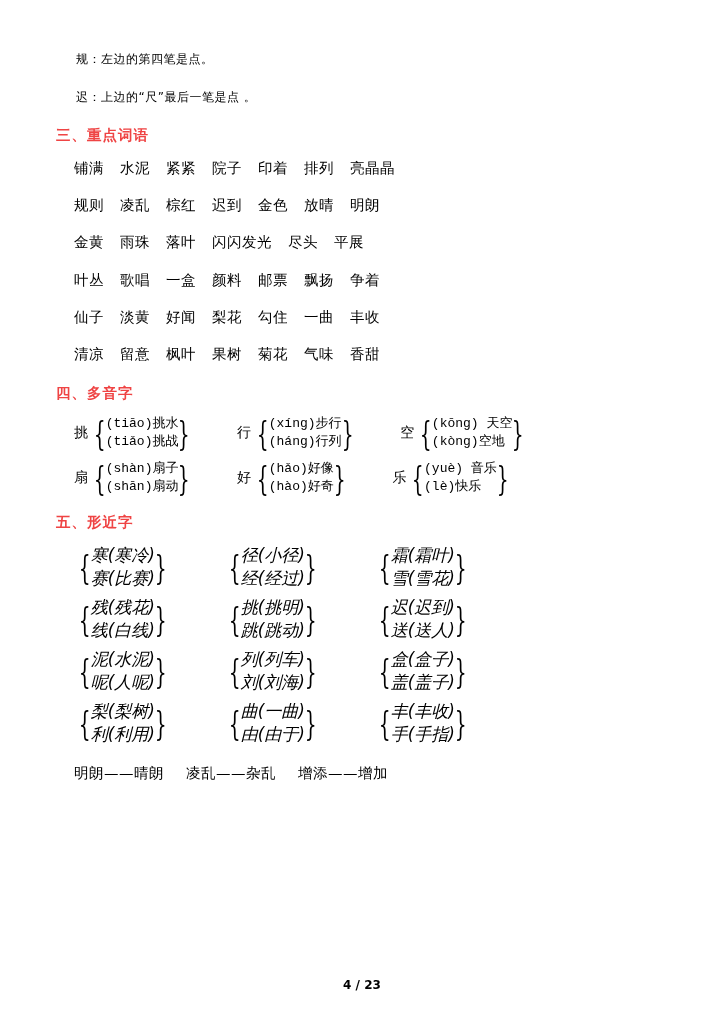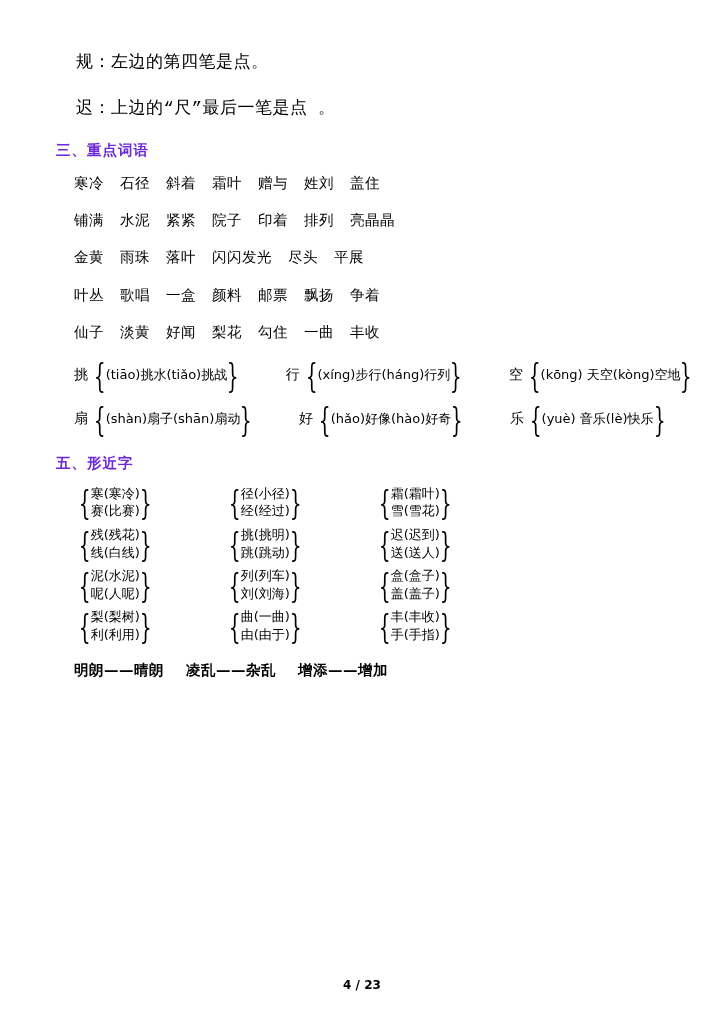--- a/index.html
+++ b/index.html
@@ -16,29 +16,28 @@
     overflow: hidden;
   }
   .page {
     width: 724px;
     height: 1024px;
     box-sizing: border-box;
     padding: 50px 56px 20px 56px;
     position: relative;
   }
   .intro-line {
-    font-size: 17px;
+    font-size: 12px;
     line-height: 1.5;
     margin: 0 0 20px 0;
     padding-left: 20px;
     letter-spacing: 0.5px;
-    font-family: Liberation Mono, monospace;
   }
   .section-head {
-    color: #6d28d9;
+    color: #ef4444;
     font-size: 14.5px;
     font-weight: bold;
     margin: 18px 0 12px 0;
     letter-spacing: 1px;
   }
   .word-row {
     font-size: 14.5px;
     line-height: 1.6;
     padding-left: 18px;
     margin-bottom: 14px;
@@ -73,23 +72,24 @@
     font-size: 34px;
     line-height: 1;
     transform: scaleX(0.55);
     display: inline-block;
     font-family: "DejaVu Serif", serif;
   }
   .brace-l { margin-right: -5px; }
   .brace-r { margin-left: -5px; }
   .poly-items {
     display: flex;
-    flex-direction: row;
+    flex-direction: column;
     line-height: 1.35;
     white-space: nowrap;
+    font-family: Liberation Mono, monospace;
   }
   .poly-items div { font-size: 13px; }
   
   .sim-wrap {
     padding-left: 18px;
     display: flex;
     flex-direction: column;
     margin-bottom: 6px;
   }
   .sim-row {
@@ -101,28 +101,27 @@
     align-items: center;
     width: 150px;
     font-size: 13px;
   }
   .sim-items {
     display: flex;
     flex-direction: column;
     line-height: 1.35;
     white-space: nowrap;
   }
-  .sim-items div { font-size: 13px; }
+  .sim-items div { font-size: 17px; font-style: italic; }
   
   .syn-row {
     font-size: 14.5px;
     padding-left: 18px;
     letter-spacing: 0.5px;
     margin-top: 12px;
-    font-weight: bold;
   }
   .syn-row span.s { margin-right: 22px; }
   .footer {
     position: absolute;
     bottom: 32px;
     left: 0;
     width: 724px;
     text-align: center;
     font-size: 12px;
     font-weight: bold;
@@ -133,27 +132,29 @@
 
 <div class="page">
 
   <div>
     <p class="intro-line">规：左边的第四笔是点。</p>
     <p class="intro-line">迟：上边的“尺”最后一笔是点 。</p>
   </div>
 
   <div class="section-head">三、重点词语</div>
   <div id="key-words-list">
-      <div class="word-row"><span class="w">寒冷</span><span class="w">石径</span><span class="w">斜着</span><span class="w">霜叶</span><span class="w">赠与</span><span class="w">姓刘</span><span class="w">盖住</span></div>
       <div class="word-row"><span class="w">铺满</span><span class="w">水泥</span><span class="w">紧紧</span><span class="w">院子</span><span class="w">印着</span><span class="w">排列</span><span class="w">亮晶晶</span></div>
+      <div class="word-row"><span class="w">规则</span><span class="w">凌乱</span><span class="w">棕红</span><span class="w">迟到</span><span class="w">金色</span><span class="w">放晴</span><span class="w">明朗</span></div>
       <div class="word-row"><span class="w">金黄</span><span class="w">雨珠</span><span class="w">落叶</span><span class="w">闪闪发光</span><span class="w">尽头</span><span class="w">平展</span></div>
       <div class="word-row"><span class="w">叶丛</span><span class="w">歌唱</span><span class="w">一盒</span><span class="w">颜料</span><span class="w">邮票</span><span class="w">飘扬</span><span class="w">争着</span></div>
       <div class="word-row"><span class="w">仙子</span><span class="w">淡黄</span><span class="w">好闻</span><span class="w">梨花</span><span class="w">勾住</span><span class="w">一曲</span><span class="w">丰收</span></div>
+      <div class="word-row"><span class="w">清凉</span><span class="w">留意</span><span class="w">枫叶</span><span class="w">果树</span><span class="w">菊花</span><span class="w">气味</span><span class="w">香甜</span></div>
     </div>
 
+  <div class="section-head">四、多音字</div>
   <div class="poly-wrap" id="poly-list">
       <div class="poly-line">
         <div class="poly-group">
           <span class="poly-head">挑</span>
           <span class="brace brace-l">{</span>
           <div class="poly-items">
             <div>(tiāo)挑水</div>
             <div>(tiǎo)挑战</div>
           </div>
           <span class="brace brace-r">}</span>

